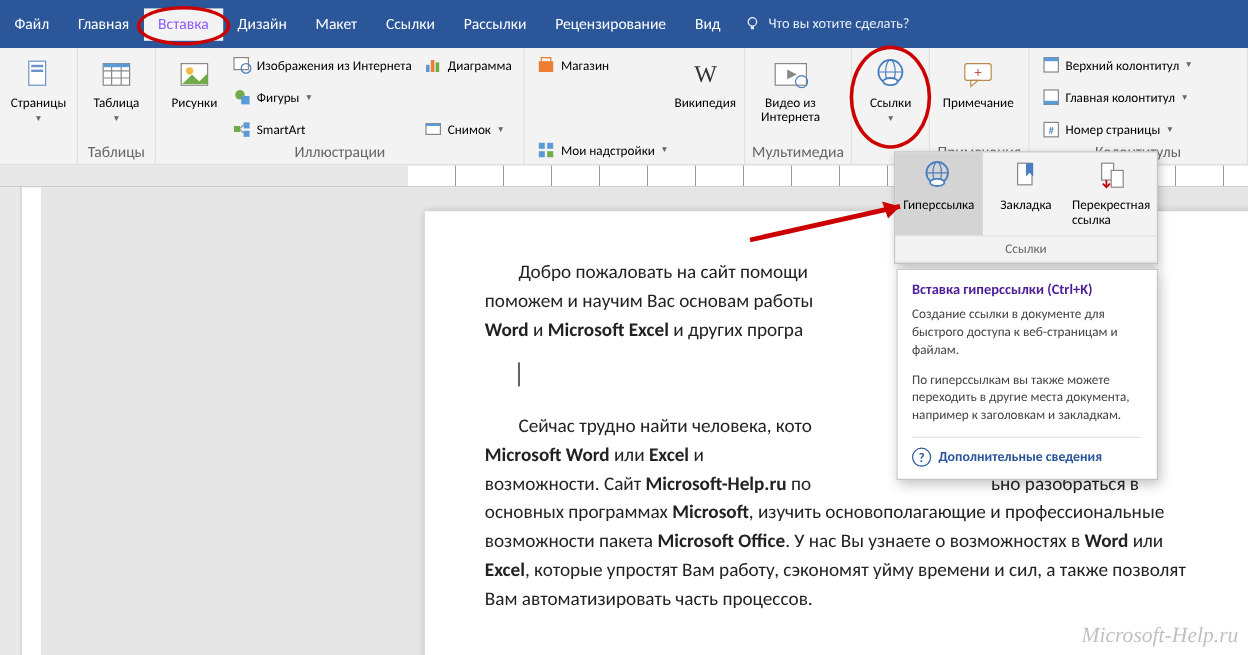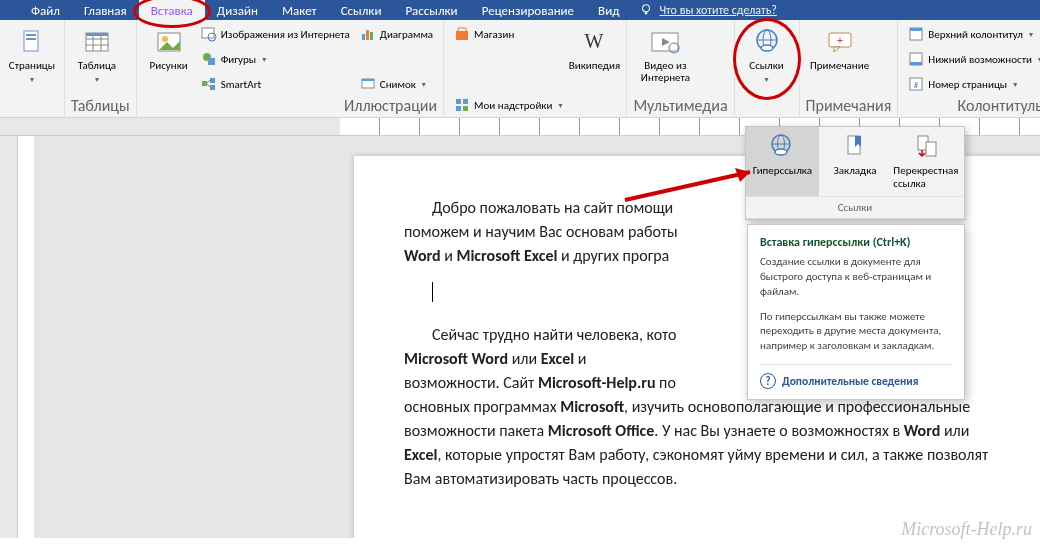--- a/index.html
+++ b/index.html
@@ -1,30 +1,30 @@
 <!DOCTYPE html>
 <html><head>
 <meta charset="utf-8">
 <style>
   * { box-sizing: border-box; margin: 0; padding: 0; }
   body { font-family: "Segoe UI", Calibri, sans-serif; font-size: 12px; background: #fff; width: 1040px; height: 546px; overflow: hidden; position: relative; }
   
   
-  .tabs { background: #2b579a; color: #fff; height: 20px; display: flex; align-items: center; padding: 0 19px; }
+  .tabs { background: #2b579a; color: #fff; height: 40px; display: flex; align-items: center; padding: 0 0; }
   .tab { padding: 6px 12px; cursor: pointer; font-size: 13px; }
   .tab.active { background: #f3f3f3; color: #8b5cf6; }
   .tab.circled { position: relative; }
   .tab.circled::after { content: ""; position: absolute; left: -6px; top: -2px; right: -6px; bottom: -4px; border: 3px solid #c00; border-radius: 50%; pointer-events: none; }
-  .tell-me { display: flex; align-items: flex-start; gap: 6px; margin-left: 8px; opacity: .9; text-decoration: underline; }
+  .tell-me { display: flex; align-items: flex-start; gap: 6px; margin-left: 8px; opacity: .9; }
   .tell-me svg { width: 14px; height: 14px; }
   
   
   .ribbon { background: #f3f3f3; border-bottom: 1px solid #d4d4d4; height: 98px; display: flex; }
   .group { border-right: 1px solid #e1e1e1; padding: 4px 6px 2px; display: flex; flex-direction: column; justify-content: space-between; }
-  .group-label { text-align: right; font-size: 16px; color: #666; padding-top: 2px; }
+  .group-label { text-align: center; font-size: 13px; color: #666; padding-top: 2px; }
   .group-body { display: flex; gap: 2px; flex: 1; align-items: stretch; }
   
   .btn-large { display: flex; flex-direction: column; align-items: center; justify-content: flex-start; width: 52px; padding: 2px 4px; cursor: pointer; text-align: center; font-size: 11px; gap: 2px; }
   .btn-large .ico { width: 32px; height: 32px; display: flex; align-items: center; justify-content: center; }
   .btn-large .lbl { line-height: 1.1; }
   .btn-large .drop { font-size: 8px; color: #666; }
   
   .btn-col { display: flex; flex-direction: column; gap: 2px; justify-content: space-between; }
   .btn-small { display: flex; align-items: center; gap: 4px; padding: 2px 4px; cursor: pointer; font-size: 11px; white-space: nowrap; }
   .btn-small .ico { width: 16px; height: 16px; display: flex; align-items: center; justify-content: center; }
@@ -49,21 +49,21 @@
   
   .dropdown { position: absolute; right: 75px; top: 126px; width: 220px; background: #f3f3f3; border: 1px solid #c6c6c6; box-shadow: 2px 3px 8px rgba(0,0,0,.25); z-index: 50; }
   .dd-row { display: flex; border-bottom: 1px solid #e1e1e1; }
   .dd-btn { flex: 1; display: flex; flex-direction: column; align-items: center; padding: 6px 2px; font-size: 11px; cursor: pointer; gap: 3px; }
   .dd-btn .ico { width: 28px; height: 28px; }
   .dd-btn.hl { background: #d4d4d4; }
   .dd-label { text-align: center; font-size: 11px; color: #666; padding: 4px 0; border-bottom: 1px solid #e1e1e1; }
   
   
   .tooltip { position: absolute; right: 75px; top: 224px; width: 218px; background: #fff; border: 1px solid #c6c6c6; box-shadow: 2px 3px 10px rgba(0,0,0,.25); padding: 10px 12px; font-size: 11px; color: #444; z-index: 60; }
-  .tooltip .tt-title { font-weight: bold; color: #14532d; margin-bottom: 6px; font-size: 12px; }
+  .tooltip .tt-title { font-weight: bold; color: #4c1d95; margin-bottom: 6px; font-size: 12px; }
   .tooltip p { margin-bottom: 10px; line-height: 1.35; }
   .tooltip .tt-more { display: flex; align-items: center; gap: 6px; color: #2b579a; font-weight: bold; font-size: 11.5px; border-top: 1px solid #e4e4e4; padding-top: 8px; }
   .tooltip .tt-more .q { width: 16px; height: 16px; border: 1.5px solid #2b579a; border-radius: 50%; display: flex; align-items: center; justify-content: center; font-size: 11px; }
   
   
   .arrow { position: absolute; left: 620px; top: 160px; z-index: 70; pointer-events: none; }
   
   
   .watermark { position: absolute; right: 8px; bottom: 6px; font-style: italic; color: rgba(0,0,0,.25); font-size: 18px; font-family: Georgia, serif; z-index: 80; pointer-events: none; }
   
@@ -300,21 +300,21 @@
           <span>Верхний колонтитул</span>
             <span class="drop">▾</span>
         </div>
         <div class="btn-small">
           <span class="ico">
               <svg width="16" height="16">
                 <rect x="2" y="2" width="12" height="12" fill="#fff" stroke="#888"></rect>
                 <rect x="2" y="11" width="12" height="3" fill="#5b9bd5"></rect>
               </svg>
             </span>
-          <span>Нижний возможности</span>
+          <span>Главная колонтитул</span>
             <span class="drop">▾</span>
         </div>
         <div class="btn-small">
           <span class="ico">
               <svg width="16" height="16">
                 <rect x="2" y="2" width="12" height="12" fill="#fff" stroke="#888"></rect>
                 <text x="8" y="12" text-anchor="middle" font-size="9" fill="#4a7dbf">#</text>
               </svg>
             </span>
           <span>Номер страницы</span>

